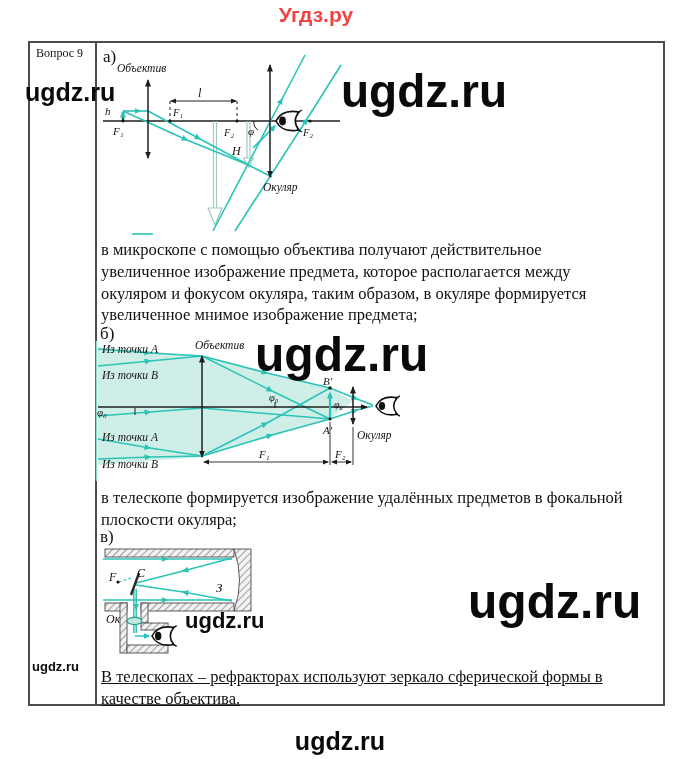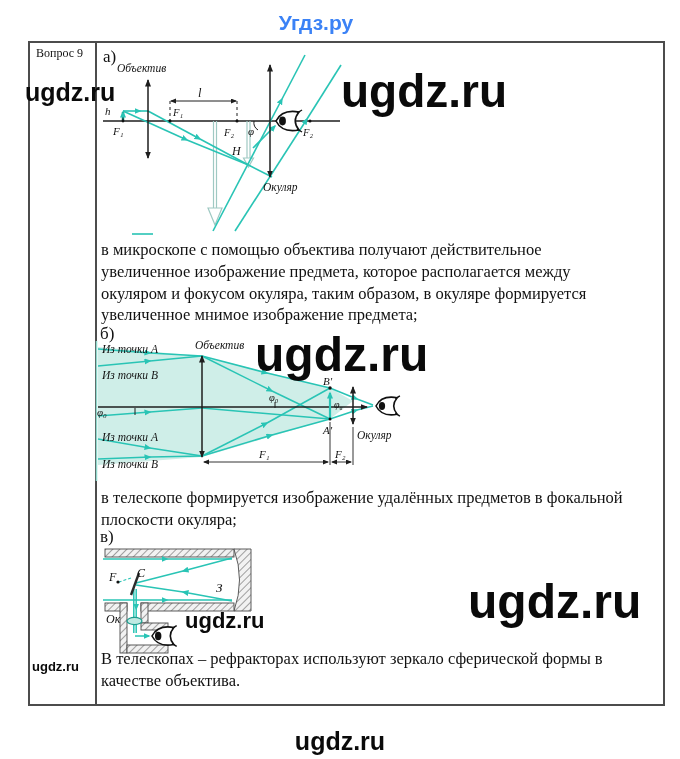--- a/index.html
+++ b/index.html
@@ -1,20 +1,20 @@
 <!DOCTYPE html>
 <html><head>
 <meta charset="utf-8">
 <style>
   html,body{margin:0;padding:0;}
   body{width:680px;height:759px;position:relative;background:#fff;overflow:hidden;
        font-family:"Liberation Serif","DejaVu Serif",serif;color:#111;}
   .abs{position:absolute;}
   .page-title{top:3px;left:0;width:632px;text-align:center;
-      font-family:"Liberation Sans","DejaVu Sans",sans-serif;font-weight:bold;font-size:21px;color:#3b82f6;margin-top:8px;}
+      font-family:"Liberation Sans","DejaVu Sans",sans-serif;font-weight:bold;font-size:21px;color:#ef4444;}
   .tbl{left:28px;top:41px;width:637px;height:665px;border:2px solid #4c4c4c;box-sizing:border-box;z-index:0;}
   .tbl-div{left:95px;top:41px;width:2px;height:665px;background:#4c4c4c;z-index:0;}
   .question{left:36px;top:46px;font-size:12px;}
   .sec-label{font-size:17px;}
   .para{left:101px;width:528px;font-size:16.5px;line-height:21.8px;z-index:2;}
   .wm{position:absolute;font-family:"Liberation Sans","DejaVu Sans",sans-serif;font-weight:bold;
       color:#0a0a0a;line-height:1;z-index:5;white-space:nowrap;}
   .footer{top:727px;left:0;width:680px;text-align:center;
       font-family:"Liberation Sans","DejaVu Sans",sans-serif;font-weight:bold;font-size:25px;color:#0a0a0a;}
   svg{position:absolute;z-index:1;overflow:visible;}
@@ -252,21 +252,21 @@
     <line x1="21" y1="-8" x2="26" y2="-11" stroke="#111" stroke-width="1.5"></line>
     <line x1="21" y1="8" x2="26" y2="11" stroke="#111" stroke-width="1.5"></line>
   </g>
 
   <text x="14" y="36" font-size="12">F</text>
   <text x="42" y="32" font-size="12">C</text>
   <text x="121" y="47" font-size="13">З</text>
   <text x="11" y="78" font-size="12">Ок</text>
 </svg>
 
-<div class="abs para" style="top:648px;">В телескопах – рефракторах используют зеркало сферической формы в качестве объектива.</div>
+<div class="abs para" style="top:666px;text-decoration:underline;">В телескопах – рефракторах используют зеркало сферической формы в качестве объектива.</div>
 
 <div class="wm" style="left:25px;top:80px;font-size:25px;">ugdz.ru</div>
 <div class="wm" style="left:341px;top:68px;font-size:46px;">ugdz.ru</div>
 <div class="wm" style="left:255px;top:331px;font-size:48px;">ugdz.ru</div>
 <div class="wm" style="left:185px;top:610px;font-size:22px;">ugdz.ru</div>
 <div class="wm" style="left:468px;top:578px;font-size:48px;">ugdz.ru</div>
 <div class="wm" style="left:32px;top:660px;font-size:13px;">ugdz.ru</div>
 
 <div class="abs footer">ugdz.ru</div>
 

